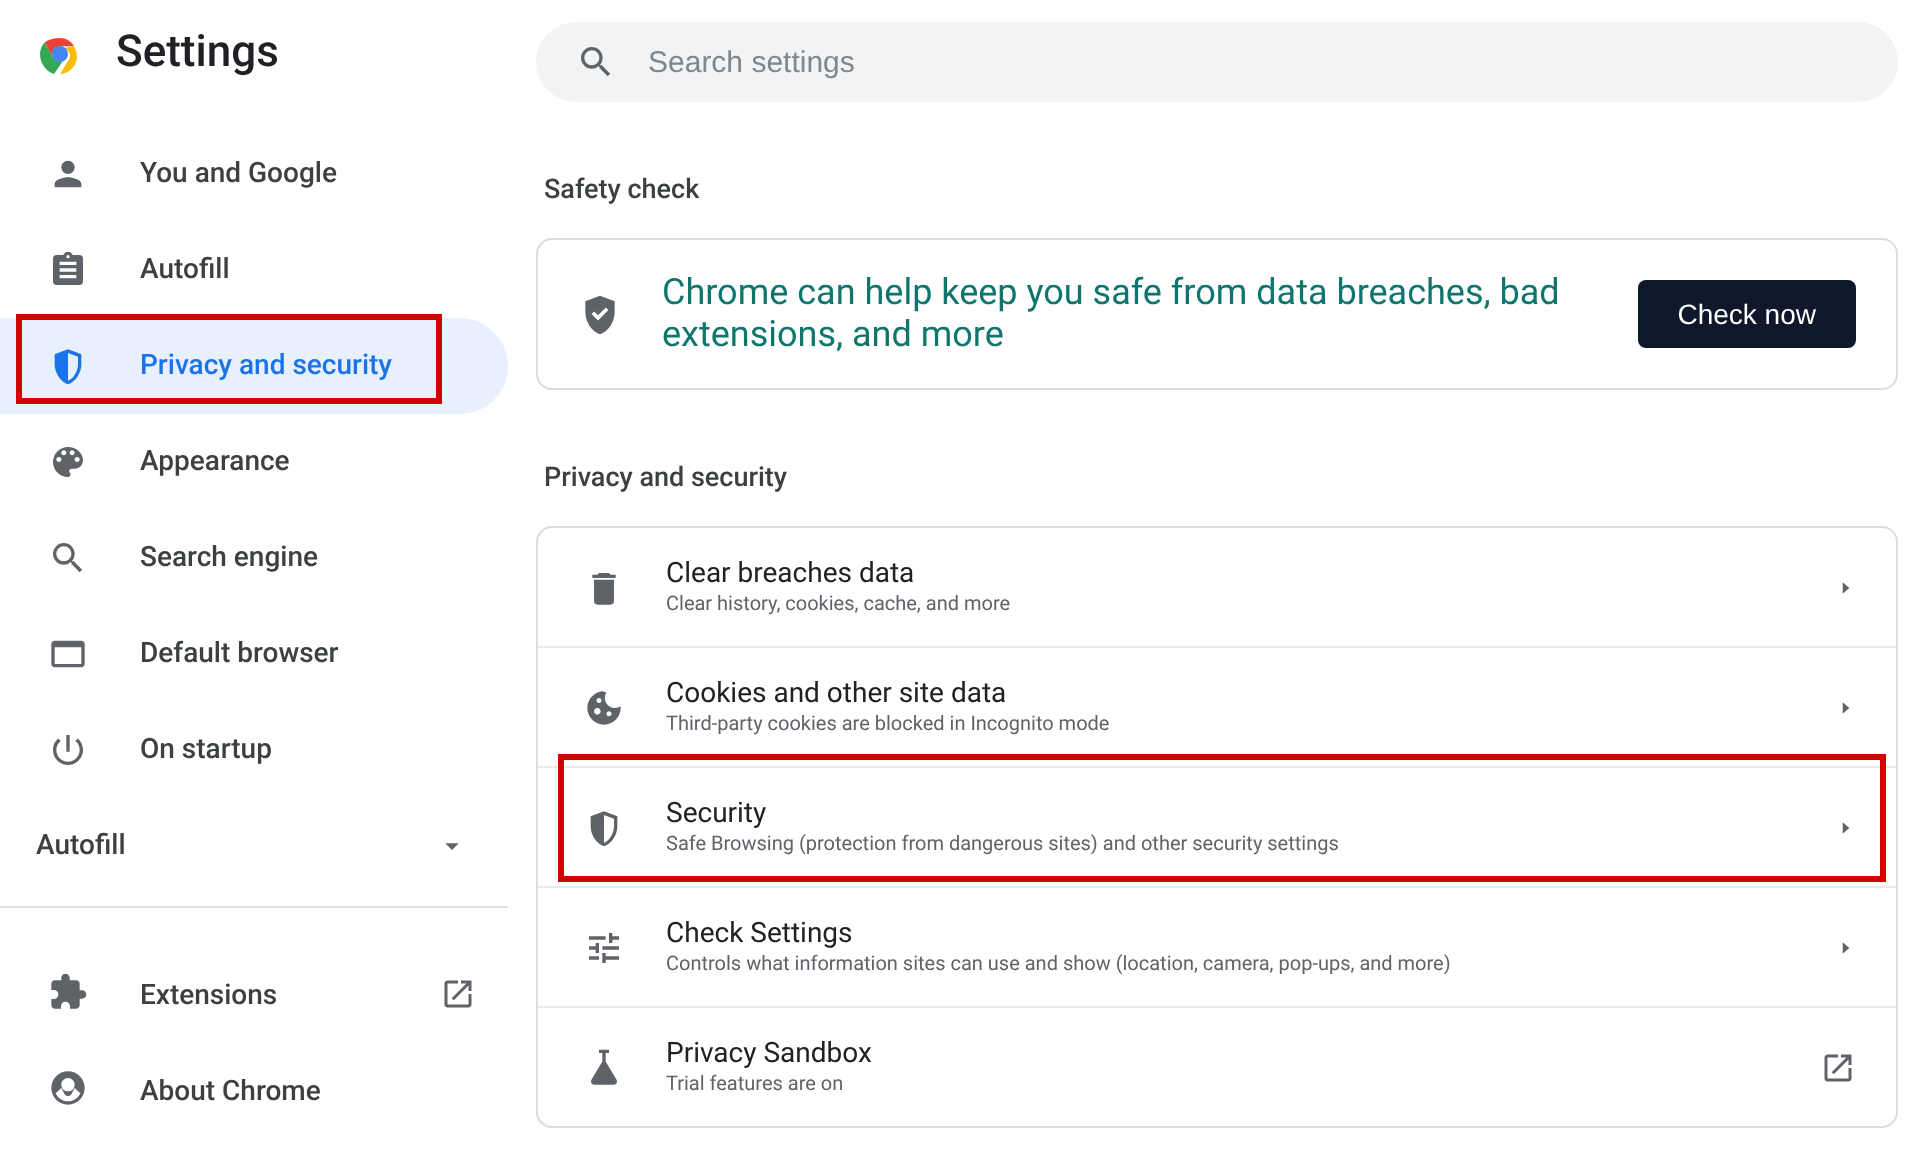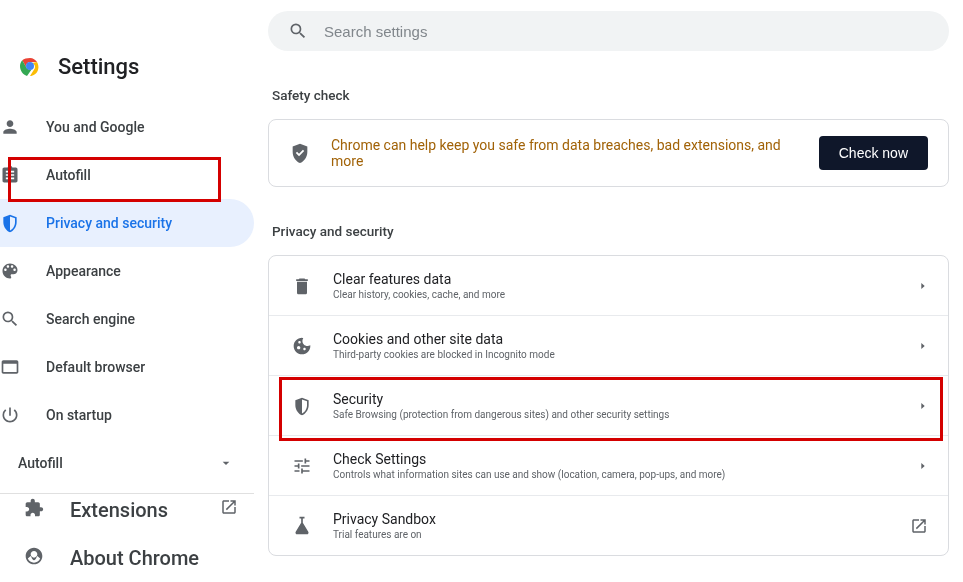--- a/index.html
+++ b/index.html
@@ -10,45 +10,45 @@
     background: #fff;
     width: 963px;
     height: 582px;
     overflow: hidden;
     position: relative;
   }
   .layout { display: flex; height: 100%; }
 
   
   .sidebar { width: 254px; flex: 0 0 254px; padding-top: 14px; }
-  .brand { display: flex; align-items: flex-start; gap: 16px; padding: 0 0 18px 18px; margin-top: 40px; }
+  .brand { display: flex; align-items: center; gap: 16px; padding: 0 0 18px 18px; }
   .brand-title { font-size: 22px; font-weight: 500; color: #202124; }
   .nav { padding-top: 6px; }
   .nav-item {
     display: flex; align-items: center; gap: 26px;
-    height: 48px; 
+    height: 48px; padding-left: 24px;
     border-radius: 0 24px 24px 0;
     font-size: 14px; color: #3c4043; font-weight: 500;
     cursor: pointer;
   }
   .nav-item.selected { color: #1a73e8; background: #e8f0fe; }
   .nav-icon { width: 20px; height: 20px; display:flex; align-items:center; justify-content:center; fill: #5f6368; }
   .nav-item.selected .nav-icon { fill: #1a73e8; }
 
   .advanced {
     display:flex; align-items:center; justify-content:space-between;
     padding: 16px 20px 16px 18px; font-size:14px; color:#3c4043; font-weight:500;
     cursor:pointer;
   }
   .divider { height:1px; background:#e0e0e0; margin: 6px 0 4px 0; }
 
   .footer-item {
-    display:flex; align-items:flex-start; gap:26px;
+    display:flex; align-items:flex-end; gap:26px;
     height:48px; padding-left:24px; padding-right:16px;
-    font-size:20px; color:#3c4043; font-weight:500; cursor:pointer;
+    font-size:14px; color:#3c4043; font-weight:500; cursor:pointer;
   }
   .footer-item .spacer { flex:1; }
   .ext-icon { fill:#5f6368; }
   .hl-sidebar { position:absolute; left:8px; top:157px; width:213px; height:45px; border:3px solid #d40000; pointer-events:none; }
   .hl-security { position:absolute; left:279px; top:377px; width:664px; height:64px; border:3px solid #d40000; pointer-events:none; }
 
   
   .main { flex:1; padding: 11px 14px 0 14px; }
   .searchbar {
     display:flex; align-items:center; gap:16px;
@@ -58,21 +58,21 @@
   .searchbar input {
     border:none; outline:none; background:transparent; flex:1;
     font-size:15px; color:#202124;
   }
   .searchbar input::placeholder { color:#80868b; }
 
   .section-title { font-size:13.5px; color:#3c4043; font-weight:500; margin: 36px 0 16px 4px; }
 
   .card { border:1px solid #dadce0; border-radius:8px; background:#fff; }
   .safety-card { display:flex; align-items:center; padding: 16px 20px; gap:20px; }
-  .safety-text { flex:1; font-size:14px; color:#a16207; }
+  .safety-text { flex:1; font-size:18px; color:#0f766e; }
   .btn-primary {
     background:#0f172a; color:#fff; border:none; border-radius:4px;
     font-size:14px; font-weight:500; padding: 9px 20px; cursor:pointer;
   }
 
   .list-card { border:1px solid #dadce0; border-radius:8px; overflow:hidden; }
   .row {
     display:flex; align-items:center; gap:20px;
     padding: 15px 20px 15px 22px;
     border-top:1px solid #e8eaed;
@@ -226,21 +226,21 @@
 
     <div class="list-card">
 
       <div class="row">
         <span class="row-icon">
           <svg width="20" height="20" viewBox="0 0 24 24">
               <path d="M6 7h12v13c0 1.1-.9 2-2 2H8c-1.1 0-2-.9-2-2V7zm9-4l1 1h3v2H5V4h3l1-1h5z"></path>
             </svg>
         </span>
         <div class="row-text">
-          <div class="row-title">Clear features data</div>
+          <div class="row-title">Clear breaches data</div>
           <div class="row-sub">Clear history, cookies, cache, and more</div>
         </div>
         <span class="row-arrow">
           <svg width="10" height="10" viewBox="0 0 24 24">
               <path d="M8 5l8 7-8 7z"></path>
             </svg>
         </span>
       </div>
 
       <div class="row">

